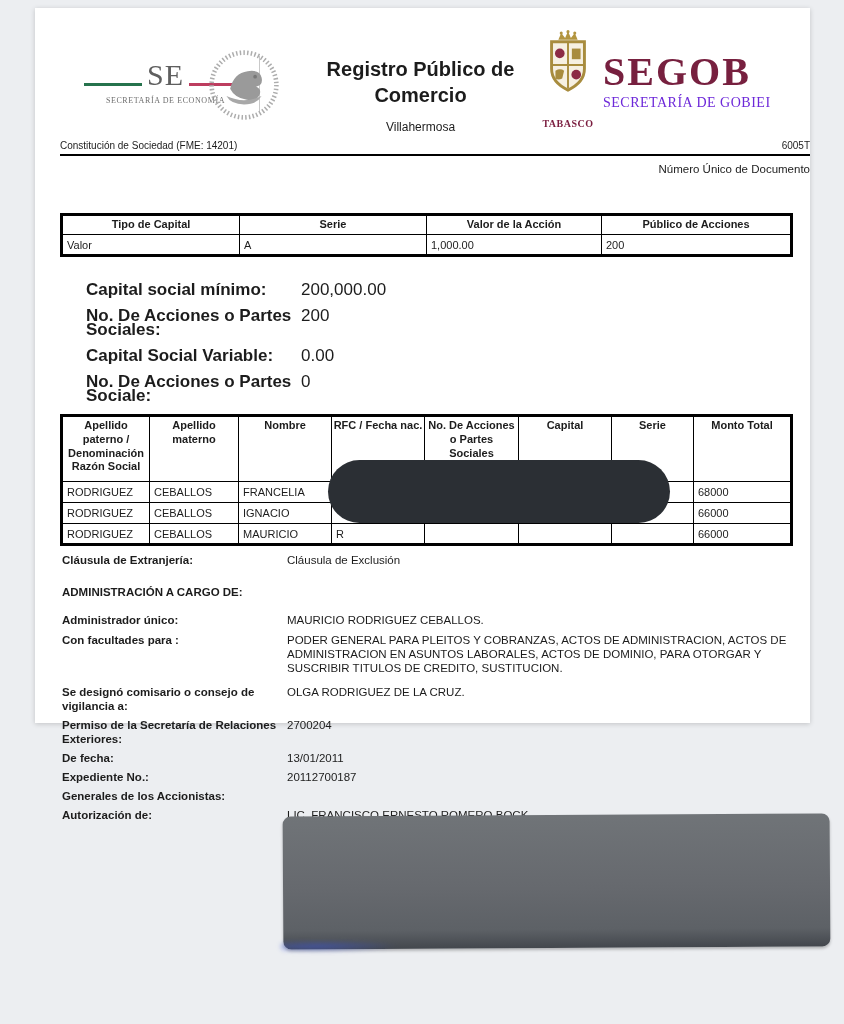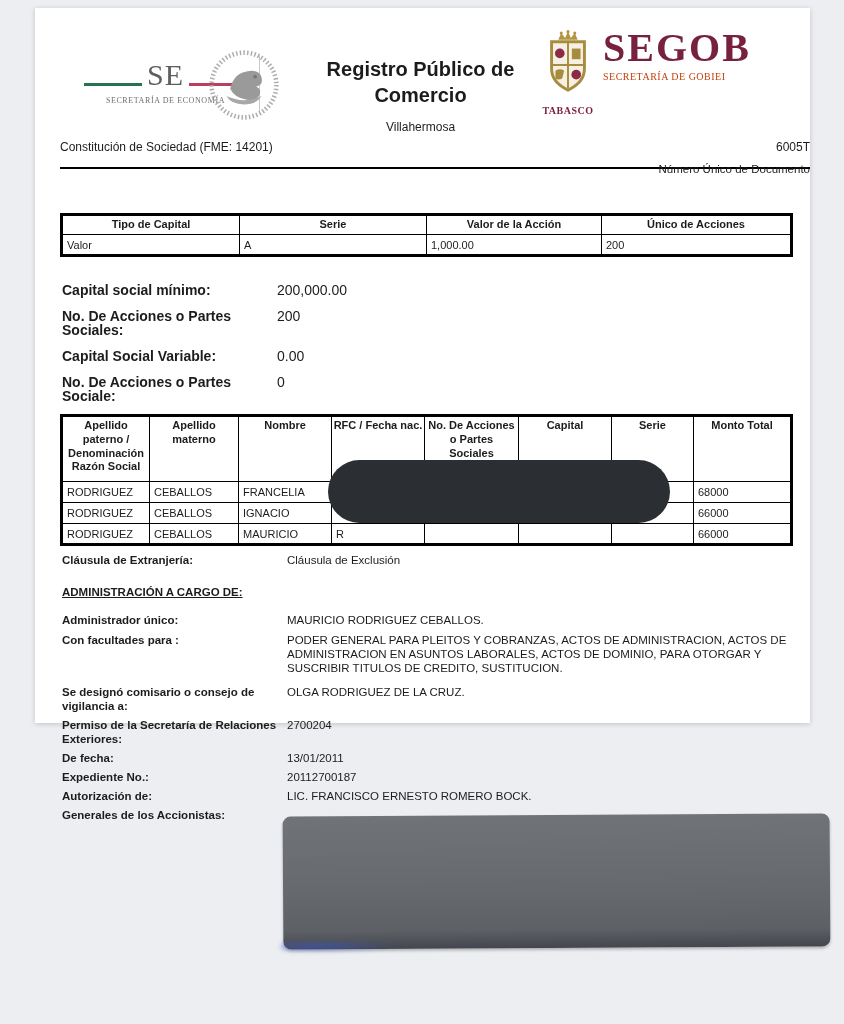--- a/index.html
+++ b/index.html
@@ -28,30 +28,30 @@
 
   .header-divider { position:absolute; left:224px; top:48px; width:1px; height:56px; background:#c9c9c9; }
 
   .eagle-seal { position:absolute; left:172px; top:40px; }
 
   .rpc-title { position:absolute; left:288px; top:48px; width:195px; text-align:center;
                font-size:20px; font-weight:bold; line-height:1.3; }
   .rpc-office { position:absolute; left:288px; top:112px; width:195px; text-align:center; font-size:12px; }
 
   .tabasco { position:absolute; left:500px; top:22px; width:66px; text-align:center; }
-  .tabasco-label { font-family:"Liberation Serif", serif; font-weight:bold; font-size:10px; color:#7a1c3e; letter-spacing:.5px; margin-top:1px; }
-
-  .segob { position:absolute; left:568px; top:20px; white-space:nowrap; }
+  .tabasco-label { font-family:"Liberation Serif", serif; font-weight:bold; font-size:10px; color:#7a1c3e; letter-spacing:.5px; margin-top:14px; }
+
+  .segob { position:absolute; left:568px; top:44px; white-space:nowrap; }
   .segob-acronym { font-family:"Liberation Serif", serif; font-weight:bold; font-size:40px; color:#77203f; letter-spacing:2px; line-height:1; }
-  .segob-caption { font-family:"Liberation Serif", serif; font-size:10px; color:#c2410c; letter-spacing:.5px; margin-top:3px; }
+  .segob-caption { font-family:"Liberation Serif", serif; font-size:14px; color:#6d28d9; letter-spacing:.5px; margin-top:3px; }
 
   
   .doc-bar { position:absolute; left:25px; top:132px; width:750px;
              display:flex; justify-content:space-between; align-items:flex-end;
-             font-size:12px; border-bottom:2.5px solid #000; padding-bottom:13px; }
+             font-size:10px; border-bottom:2.5px solid #000; padding-bottom:3px; }
   .doc-code-caption { position:absolute; left:25px; top:155px; width:750px; text-align:right; font-size:11.5px; }
 
   
   table { border-collapse:collapse; position:absolute; table-layout:fixed; }
   table, th, td { border:1.5px solid #000; }
   table { border-width:3px; }
   th { font-size:11px; font-weight:bold; text-align:center; vertical-align:top; padding:2px 1px; line-height:1.25; }
   td { font-size:11px; text-align:left; vertical-align:middle; padding:2px 4px; height:21px; overflow:hidden; white-space:nowrap; }
 
   .capital-table { left:25px; top:205px; width:730px; }
@@ -60,29 +60,29 @@
   .sh-table { left:25px; top:406px; width:730px; }
   .sh-table th { height:66px; }
 
   .table-redaction {
     position:absolute; left:293px; top:452px; width:342px; height:63px;
     background:#2b2f34; border-radius:32px; z-index:5;
   }
 
   
   .capital-fields { position:absolute; left:27px; top:275px; width:700px; }
-  .cf-row { display:grid; grid-template-columns:215px 1fr; margin-bottom:12px; font-size:14px; line-height:14px; }
+  .cf-row { display:grid; grid-template-columns:215px 1fr; margin-bottom:12px; font-size:17px; line-height:14px;margin-left:24px; }
   .cf-label { font-weight:bold; }
 
   
   .details { position:absolute; left:27px; top:545px; width:733px; }
   .dt-row { display:grid; grid-template-columns:225px 1fr; font-size:11.5px; line-height:14px; margin-top:5px; }
   .dt-label { font-weight:bold; padding-right:8px; }
   .dt-value { white-space:pre-wrap; }
-  .dt-heading { font-size:11.5px; font-weight:bold; line-height:14px;text-decoration:underline; }
+  .dt-heading { font-size:11.5px; font-weight:bold; line-height:14px; }
   .details > :first-child { margin-top:0; }
   .dt-row.idx-1 { margin-top:18px; }   
   .dt-row.idx-2 { margin-top:14px; }
   .dt-row.idx-3 { margin-top:6px; }
   .dt-row.idx-4 { margin-top:10px; }
 
   
   .big-redaction {
     position:absolute; left:248px; top:807px; width:547px; height:133px;
     background:linear-gradient(180deg,#707478 0%,#66696e 55%,#5d6166 86%,#43474d 100%);
@@ -156,21 +156,21 @@
         <col style="width:178px">
         <col style="width:187px">
         <col style="width:175px">
         <col style="width:190px">
       </colgroup>
     <thead>
         <tr>
           <th>Tipo de Capital</th>
           <th>Serie</th>
           <th>Valor de la Acción</th>
-          <th>Único de Acciones</th>
+          <th>Público de Acciones</th>
         </tr>
       </thead>
     <tbody>
         <tr>
           <td>Valor</td>
           <td>A</td>
           <td>1,000.00</td>
           <td>200</td>
         </tr>
       </tbody>
@@ -277,25 +277,25 @@
         <div class="dt-value">2700204</div>
       </div>
       <div class="dt-row idx-6">
         <div class="dt-label">De fecha:</div>
         <div class="dt-value">13/01/2011</div>
       </div>
       <div class="dt-row idx-7">
         <div class="dt-label">Expediente No.:</div>
         <div class="dt-value">20112700187</div>
       </div>
+      <div class="dt-row idx-9">
+        <div class="dt-label">Generales de los Accionistas:</div>
+        <div class="dt-value"></div>
+      </div>
       <div class="dt-row idx-8">
         <div class="dt-label">Autorización de:</div>
         <div class="dt-value">LIC. FRANCISCO ERNESTO ROMERO BOCK.</div>
       </div>
-      <div class="dt-row idx-9">
-        <div class="dt-label">Generales de los Accionistas:</div>
-        <div class="dt-value"></div>
-      </div>
     </div>
 
   <div class="big-redaction"></div>
 
 </div>
 
 </body></html>

